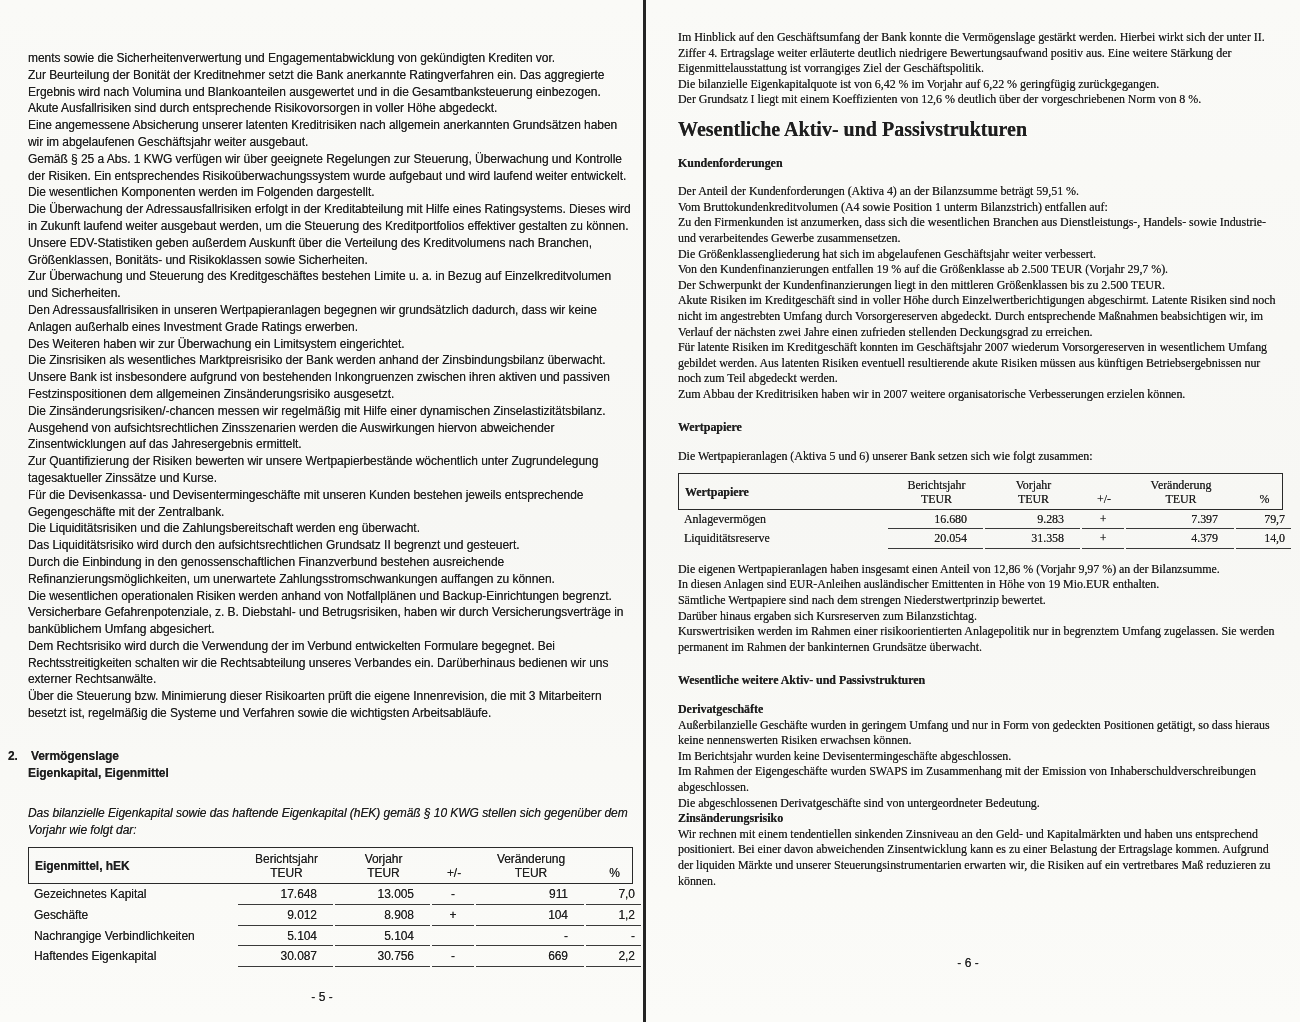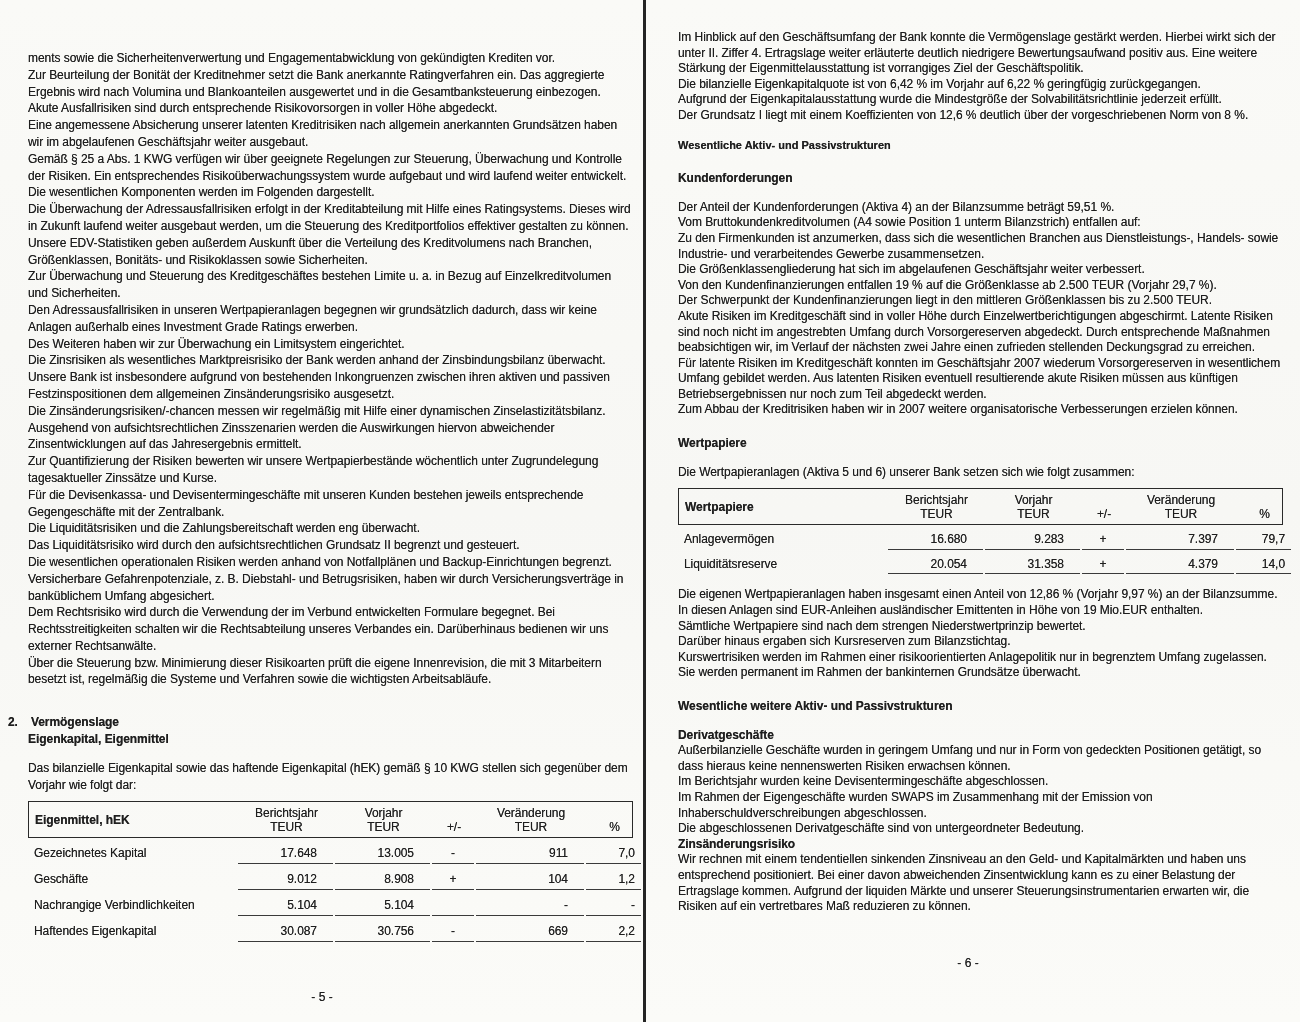--- a/index.html
+++ b/index.html
@@ -16,38 +16,38 @@
     background: linear-gradient(180deg, #fafaf7 0%, #f7f7f4 50%, #fbfbf8 100%);
   }
   .page {
     position: absolute; top: 0;
     box-sizing: border-box;
     font-size: 12px;
     letter-spacing: -0.05px;
     text-shadow: 0 0 0.45px rgba(25,25,25,0.75);
   }
   .page-left  { left: 0;   width: 645px; height: 816px; padding: 50px 14px 0 28px; line-height: 16.8px; }
-  .page-right { left: 648px; width: 652px; height: 1022px; padding: 30px 14px 0 30px; line-height: 15.6px; }
+  .page-right { left: 648px; width: 652px; height: 1022px; padding: 30px 14px 0 30px; line-height: 15.6px; font-family: Liberation Serif, serif; }
   .divider {
     position: absolute; left: 643px; top: 0;
     width: 2.5px; height: 1022px;
     background: #242424;
   }
   .p { margin: 0; }
   .mt { margin-top: 13px; }
   .sec-heading {
     display: flex; gap: 13px;
     font-weight: bold;
     margin: 26px 0 0 -20px;
   }
   .sub-heading { font-weight: bold; }
-  .table-intro { margin-top: 12px; }
+  .table-intro { margin-top: 24px; font-style: italic; }
 
   
-  .main-heading { font-size: 11px; font-weight: bold; margin-top: 14px; letter-spacing: 0; }
+  .main-heading { font-size: 20px; font-weight: bold; margin-top: 14px; letter-spacing: 0; }
   .bold-sub { font-weight: bold; margin-top: 18px; }
   .inline-head { font-weight: bold; }
 
   
   .kf-list { padding-left: 34px; }
   .kf-row { display: flex; }
   .kf-label { width: 96px; }
   .kf-value { width: 42px; text-align: right; }
 
   
@@ -67,21 +67,21 @@
     justify-content: flex-end;
     text-align: center;
     line-height: 14px;
   }
   .ft-header .ft-htitle {
     justify-content: center;
     text-align: left;
     font-weight: bold;
   }
   .ft-body { padding: 0 6px; box-sizing: border-box; }
-  .ft-row { margin-top: 5px; }
+  .ft-row { }
   .ft-cell {
     padding: 2px 0 1px 0;
   }
   .ft-cell.u {
     border-bottom: 1.6px solid #3a3a3a;
   }
   .ft-num { text-align: right; padding-right: 16px; }
   .ft-sign { text-align: center; }
   .ft-pct { text-align: right; padding-right: 6px; }
 
@@ -111,20 +111,21 @@
     <p class="p">Zur Überwachung und Steuerung des Kreditgeschäftes bestehen Limite u. a. in Bezug auf Einzelkreditvolumen und Sicherheiten.</p>
     <p class="p">Den Adressausfallrisiken in unseren Wertpapieranlagen begegnen wir grundsätzlich dadurch, dass wir keine Anlagen außerhalb eines Investment Grade Ratings erwerben.</p>
     <p class="p">Des Weiteren haben wir zur Überwachung ein Limitsystem eingerichtet.</p>
     <p class="p">Die Zinsrisiken als wesentliches Marktpreisrisiko der Bank werden anhand der Zinsbindungsbilanz überwacht.</p>
     <p class="p">Unsere Bank ist insbesondere aufgrund von bestehenden Inkongruenzen zwischen ihren aktiven und passiven Festzinspositionen dem allgemeinen Zinsänderungsrisiko ausgesetzt.</p>
     <p class="p">Die Zinsänderungsrisiken/-chancen messen wir regelmäßig mit Hilfe einer dynamischen Zinselastizitätsbilanz. Ausgehend von aufsichtsrechtlichen Zinsszenarien werden die Auswirkungen hiervon abweichender Zinsentwicklungen auf das Jahresergebnis ermittelt.</p>
     <p class="p">Zur Quantifizierung der Risiken bewerten wir unsere Wertpapierbestände wöchentlich unter Zugrundelegung tagesaktueller Zinssätze und Kurse.</p>
     <p class="p">Für die Devisenkassa- und Devisentermingeschäfte mit unseren Kunden bestehen jeweils entsprechende Gegengeschäfte mit der Zentralbank.</p>
     <p class="p">Die Liquiditätsrisiken und die Zahlungsbereitschaft werden eng überwacht.</p>
     <p class="p">Das Liquiditätsrisiko wird durch den aufsichtsrechtlichen Grundsatz II begrenzt und gesteuert.</p>
+    <p class="p">Durch die Einbindung in den genossenschaftlichen Finanzverbund bestehen ausreichende Refinanzierungsmöglichkeiten, um unerwartete Zahlungsstromschwankungen auffangen zu können.</p>
     <p class="p">Die wesentlichen operationalen Risiken werden anhand von Notfallplänen und Backup-Einrichtungen begrenzt. Versicherbare Gefahrenpotenziale, z. B. Diebstahl- und Betrugsrisiken, haben wir durch Versicherungsverträge in banküblichem Umfang abgesichert.</p>
     <p class="p">Dem Rechtsrisiko wird durch die Verwendung der im Verbund entwickelten Formulare begegnet. Bei Rechtsstreitigkeiten schalten wir die Rechtsabteilung unseres Verbandes ein. Darüberhinaus bedienen wir uns externer Rechtsanwälte.</p>
     <p class="p">Über die Steuerung bzw. Minimierung dieser Risikoarten prüft die eigene Innenrevision, die mit 3 Mitarbeitern besetzt ist, regelmäßig die Systeme und Verfahren sowie die wichtigsten Arbeitsabläufe.</p>
 
     <div class="sec-heading">
       <span class="sec-num">2.</span>
       <span class="sec-title">Vermögenslage</span>
     </div>
 
     <div class="sub-heading">Eigenkapital, Eigenmittel</div>
@@ -189,21 +190,20 @@
       </div>
     </div>
 
   </div>
 
   <div class="divider"></div>
 
   <div class="page page-right">
     <p class="p">Im Hinblick auf den Geschäftsumfang der Bank konnte die Vermögenslage gestärkt werden. Hierbei wirkt sich der unter II. Ziffer 4. Ertragslage weiter erläuterte deutlich niedrigere Bewertungsaufwand positiv aus. Eine weitere Stärkung der Eigenmittelausstattung ist vorrangiges Ziel der Geschäftspolitik.</p>
     <p class="p">Die bilanzielle Eigenkapitalquote ist von 6,42 % im Vorjahr auf 6,22 % geringfügig zurückgegangen.</p>
-    <p class="p">Aufgrund der Eigenkapitalausstattung wurde die Mindestgröße der Solvabilitätsrichtlinie jederzeit erfüllt.</p>
     <p class="p">Der Grundsatz I liegt mit einem Koeffizienten von 12,6 % deutlich über der vorgeschriebenen Norm von 8 %.</p>
 
     <div class="main-heading">Wesentliche Aktiv- und Passivstrukturen</div>
 
     <div class="bold-sub">Kundenforderungen</div>
 
     <p class="p mt">Der Anteil der Kundenforderungen (Aktiva 4) an der Bilanzsumme beträgt 59,51 %.</p>
     <p class="p">Vom Bruttokundenkreditvolumen (A4 sowie Position 1 unterm Bilanzstrich) entfallen auf:</p>
 
 

